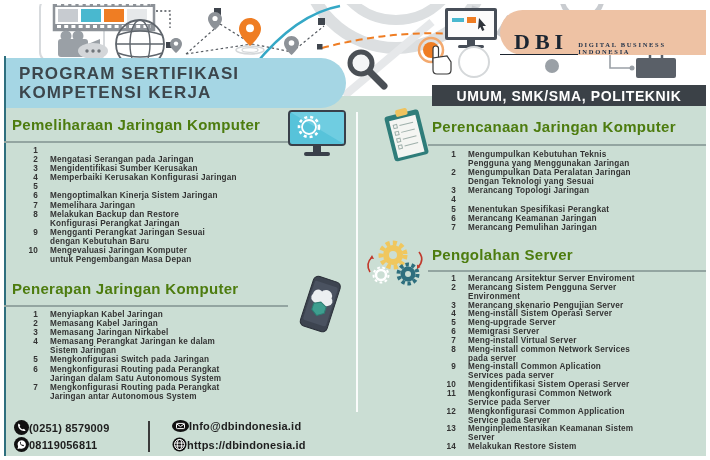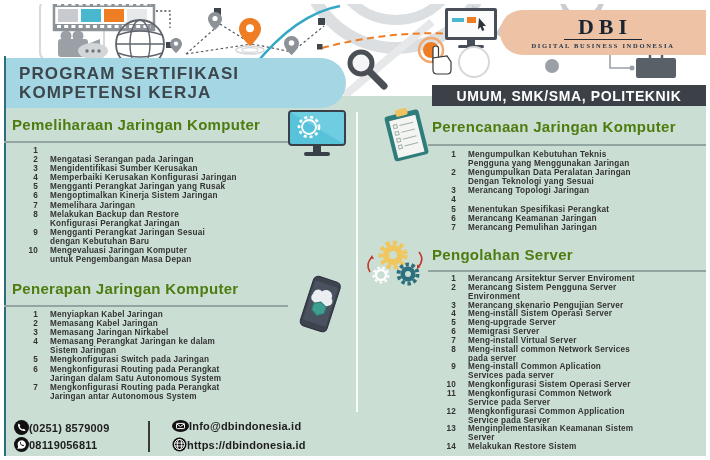--- a/index.html
+++ b/index.html
@@ -11,21 +11,21 @@
   .left-accent{position:absolute;left:0;top:52px;bottom:0;width:2px;background:#2e6f7e;}
 
   .title-banner{position:absolute;left:2px;top:54px;width:340px;height:50px;background:#a5d6e4;
     border-radius:0 26px 26px 0;display:flex;flex-direction:column;justify-content:center;padding-left:13px;box-sizing:border-box;}
   .title-banner div{font-size:17px;font-weight:700;letter-spacing:1.1px;color:#3c464c;line-height:19px;}
 
   .audience-banner{position:absolute;left:428px;top:81px;width:274px;height:21px;background:#3b4147;
     color:#ffffff;font-weight:700;font-size:14px;letter-spacing:.6px;display:flex;align-items:center;justify-content:center;}
 
   .dbi-box{position:absolute;left:496px;top:6px;width:206px;height:45px;background:#eec2a4;
-    border-radius:23px 0 0 23px;display:flex;flex-direction:column;align-items:center;justify-content:center;}
+    border-radius:23px 0 0 23px;display:flex;flex-direction:row;align-items:flex-end;justify-content:center;}
   .dbi-name{font-family:"Liberation Serif",serif;font-weight:700;font-size:22px;line-height:22px;letter-spacing:5px;
     color:#1b2531;border-bottom:1.5px solid #1b2531;padding:0 10px 1px 14px;}
   .dbi-sub{font-family:"Liberation Serif",serif;font-size:6.5px;letter-spacing:1.7px;color:#22334a;margin-top:2px;font-weight:700;}
 
   .sec-title{position:absolute;font-size:15px;font-weight:700;color:#4d7c0f;letter-spacing:.3px;white-space:nowrap;}
   .sec-rule{position:absolute;height:1.5px;background:#93a5a1;}
   .col-divider{position:absolute;left:352px;top:108px;width:1.5px;height:300px;background:rgba(255,255,255,.9);}
 
   .list{position:absolute;font-size:8.2px;font-weight:700;color:#333333;line-height:9.1px;letter-spacing:.2px;}
   .list .li{display:flex;}
@@ -197,21 +197,20 @@
         <div class="li">
           <span class="num">3</span>
           <span class="txt">Mengidentifikasi Sumber Kerusakan</span>
         </div>
         <div class="li">
           <span class="num">4</span>
           <span class="txt">Memperbaiki Kerusakan Konfigurasi Jaringan</span>
         </div>
         <div class="li">
           <span class="num">5</span>
-          <span class="txt">Mengganti Perangkat Jaringan yang Rusak</span>
         </div>
         <div class="li">
           <span class="num">6</span>
           <span class="txt">Mengoptimalkan Kinerja Sistem Jaringan</span>
         </div>
         <div class="li">
           <span class="num">7</span>
           <span class="txt">Memelihara Jaringan</span>
         </div>
         <div class="li">
@@ -413,21 +412,21 @@
           <span class="txt">Meng-install common Network Services
 pada server</span>
         </div>
         <div class="li">
           <span class="num">9</span>
           <span class="txt">Meng-install Common Aplication
 Services pada server</span>
         </div>
         <div class="li">
           <span class="num">10</span>
-          <span class="txt">Mengkonfigurasi Sistem Operasi Server</span>
+          <span class="txt">Mengidentifikasi Sistem Operasi Server</span>
         </div>
         <div class="li">
           <span class="num">11</span>
           <span class="txt">Mengkonfigurasi Common Network
 Service pada Server</span>
         </div>
         <div class="li">
           <span class="num">12</span>
           <span class="txt">Mengkonfigurasi Common Application
 Service pada Server</span>

